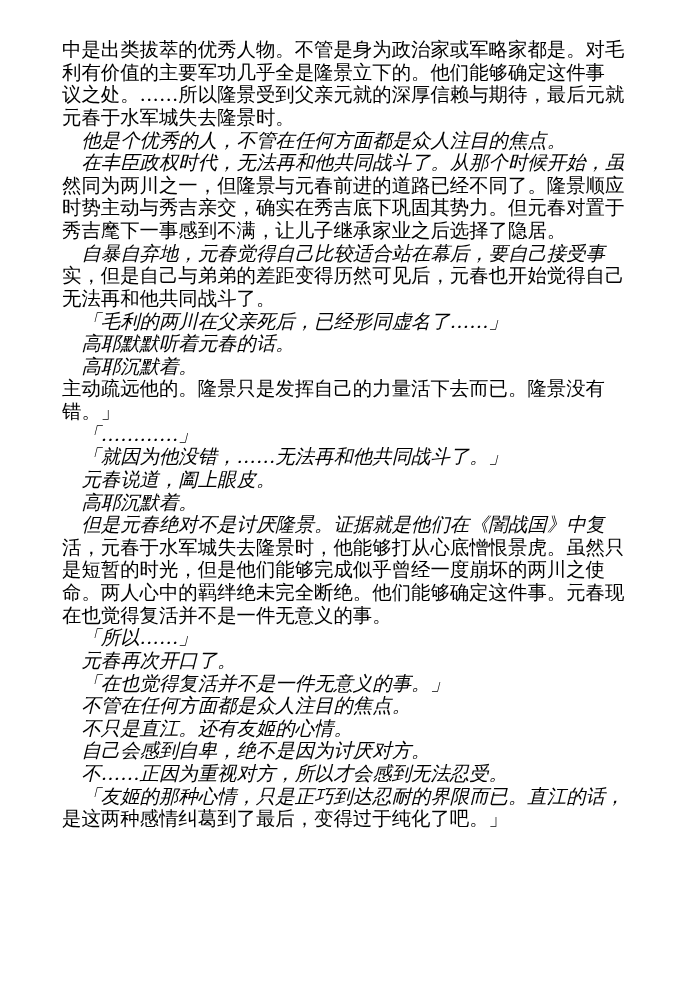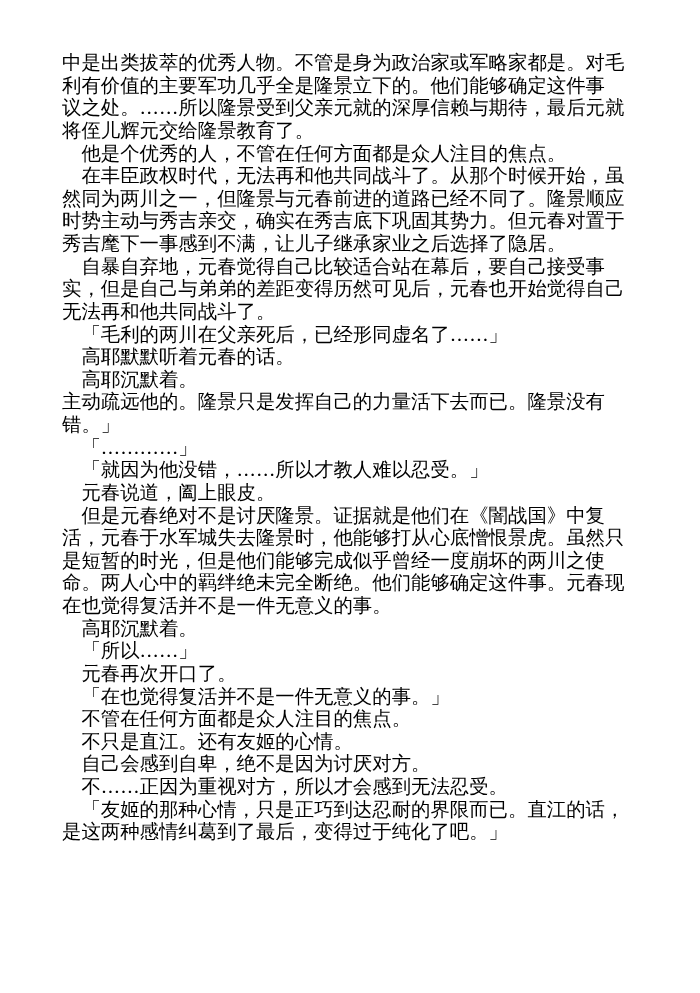--- a/index.html
+++ b/index.html
@@ -11,48 +11,49 @@
       width: 700px;
       height: 993px;
       position: relative;
       overflow: hidden;
       font-family: "DejaVu Serif", serif;
       color: #000000;
     }
     .page-text {
       position: absolute;
       left: 62px;
-      top: 52px;
+      top: 39px;
       width: 580px;
       font-size: 19.4px;
       line-height: 22.63px;
     }
     .paragraph {
       margin: 0;
       padding: 0;
     }
     .line {
       display: block;
       white-space: nowrap;
       height: 22.63px;
     }
     .line.indent {
       padding-left: 1em;
+      font-style: italic;
     }
   </style>
 </head>
 <body>
 
 <main class="page-text">
 
   <div class="paragraph">
     <span class="line">中是出类拔萃的优秀人物。不管是身为政治家或军略家都是。对毛</span>
     <span class="line">利有价值的主要军功几乎全是隆景立下的。他们能够确定这件事</span>
     <span class="line">议之处。……所以隆景受到父亲元就的深厚信赖与期待，最后元就</span>
-    <span class="line">将侄儿辉元交给隆景教育了。</span>
+    <span class="line">元春于水军城失去隆景时。</span>
   </div>
 
   <div class="paragraph">
     <span class="line indent">他是个优秀的人，不管在任何方面都是众人注目的焦点。</span>
   </div>
 
   <div class="paragraph">
     <span class="line indent">在丰臣政权时代，无法再和他共同战斗了。从那个时候开始，虽</span>
     <span class="line">然同为两川之一，但隆景与元春前进的道路已经不同了。隆景顺应</span>
     <span class="line">时势主动与秀吉亲交，确实在秀吉底下巩固其势力。但元春对置于</span>
@@ -81,37 +82,37 @@
   <div class="paragraph">
     <span class="line">主动疏远他的。隆景只是发挥自己的力量活下去而已。隆景没有</span>
     <span class="line">错。」</span>
   </div>
 
   <div class="paragraph">
     <span class="line indent">「…………」</span>
   </div>
 
   <div class="paragraph">
-    <span class="line indent">「就因为他没错，……所以才教人难以忍受。」</span>
+    <span class="line indent">「就因为他没错，……无法再和他共同战斗了。」</span>
   </div>
 
   <div class="paragraph">
     <span class="line indent">元春说道，阖上眼皮。</span>
+  </div>
+
+  <div class="paragraph">
+    <span class="line indent">高耶沉默着。</span>
   </div>
 
   <div class="paragraph">
     <span class="line indent">但是元春绝对不是讨厌隆景。证据就是他们在《闇战国》中复</span>
     <span class="line">活，元春于水军城失去隆景时，他能够打从心底憎恨景虎。虽然只</span>
     <span class="line">是短暂的时光，但是他们能够完成似乎曾经一度崩坏的两川之使</span>
     <span class="line">命。两人心中的羁绊绝未完全断绝。他们能够确定这件事。元春现</span>
     <span class="line">在也觉得复活并不是一件无意义的事。</span>
-  </div>
-
-  <div class="paragraph">
-    <span class="line indent">高耶沉默着。</span>
   </div>
 
   <div class="paragraph">
     <span class="line indent">「所以……」</span>
   </div>
 
   <div class="paragraph">
     <span class="line indent">元春再次开口了。</span>
   </div>
 

